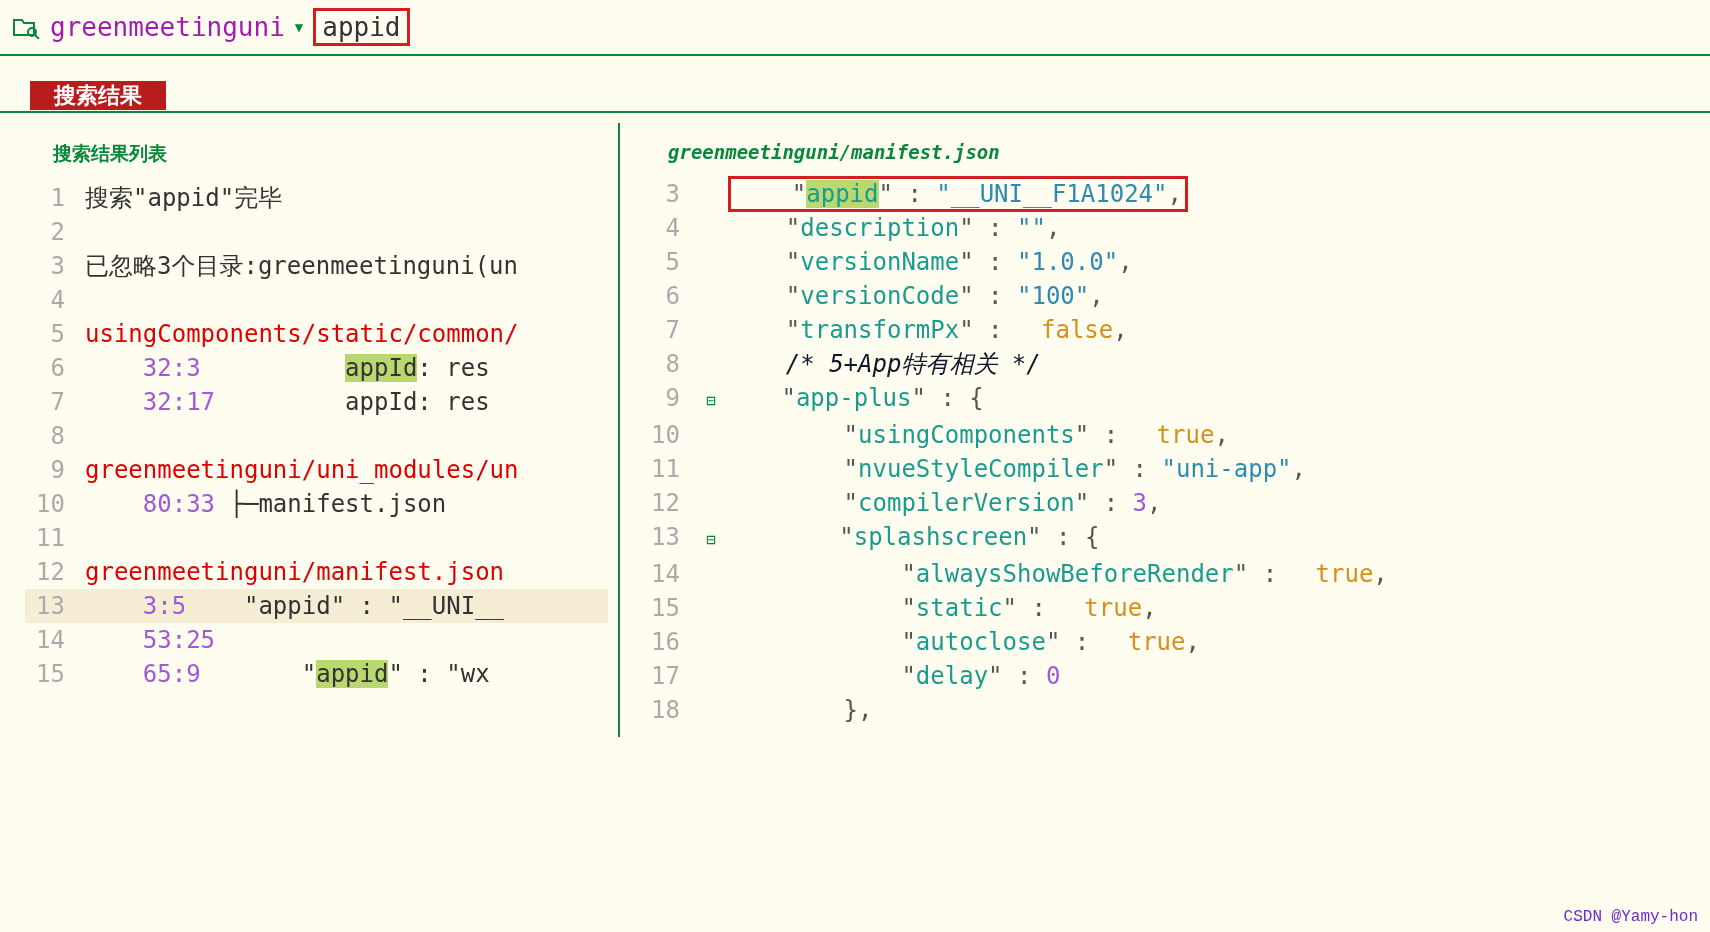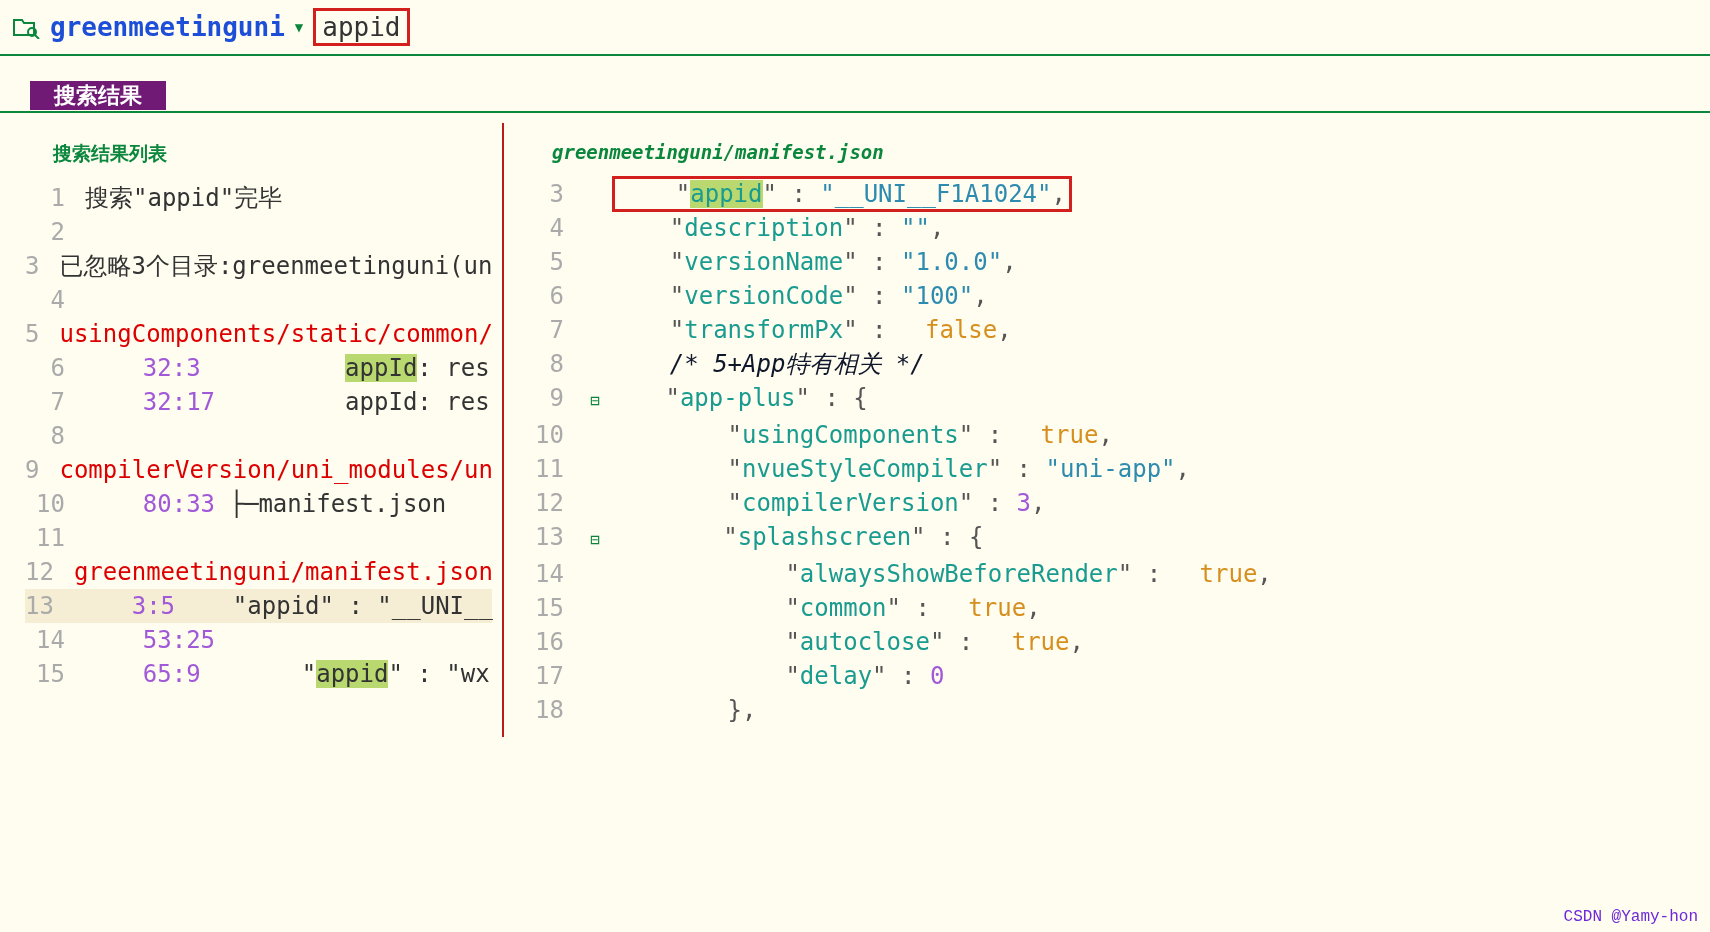--- a/index.html
+++ b/index.html
@@ -18,58 +18,58 @@
       background: #fffcf0;
     }
     .folder-icon {
       color: #0a873c;
       font-size: 26px;
       display: flex;
       align-items: center;
     }
     .scope-text {
       font-size: 26px;
-      color: #1d4ed8;
-      font-weight: 700;
+      color: #a21caf;
+      font-weight: 400;
     }
     .dropdown-icon {
       color: #0a873c;
       font-size: 14px;
     }
     .search-term-box {
       border: 3px solid #d41f1f;
       padding: 0 6px;
       font-size: 26px;
       color: #333;
       font-weight: 500;
       line-height: 32px;
     }
     .tab-bar {
       padding: 25px 0 0 30px;
     }
     .tab-active {
-      background: #701a75;
+      background: #b91c1c;
       color: #fff;
       padding: 2px 24px;
       font-size: 22px;
       font-weight: bold;
     }
     .tab-divider {
       height: 2px;
       background: #0a873c;
       margin-top: 0;
     }
     .panels {
       display: flex;
       flex: 1;
       margin-top: 10px;
     }
     .left-panel {
-      width: 504px;
-      border-right: 2px solid #b91c1c;
+      width: 620px;
+      border-right: 2px solid #15803d;
       padding: 10px 10px 10px 25px;
       position: relative;
     }
     .right-panel {
       flex: 1;
       padding: 10px 10px 10px 20px;
       position: relative;
     }
     .list-header {
       color: #0a873c;
@@ -184,21 +184,21 @@
         <div class="row">
           <span class="gutter">7</span>
           <span class="code-content"><span>    </span><span class="purple">32:17</span><span>         appId: res</span></span>
         </div>
         <div class="row">
           <span class="gutter">8</span>
           <span class="code-content"><span></span></span>
         </div>
         <div class="row">
           <span class="gutter">9</span>
-          <span class="code-content"><span class="red">compilerVersion/uni_modules/un</span></span>
+          <span class="code-content"><span class="red">greenmeetinguni/uni_modules/un</span></span>
         </div>
         <div class="row">
           <span class="gutter">10</span>
           <span class="code-content"><span>    </span><span class="purple">80:33</span><span> ├─manifest.json</span></span>
         </div>
         <div class="row">
           <span class="gutter">11</span>
           <span class="code-content"><span></span></span>
         </div>
         <div class="row">
@@ -278,21 +278,21 @@
           <span class="code-content"><span class="punct">        "</span><span class="teal">splashscreen</span><span class="punct">"</span><span class="punct"> : {</span></span>
         </div>
         <div class="row">
           <span class="gutter">14</span>
           <span style="display: inline-block; width: 28px;"></span>
           <span class="code-content"><span class="punct">            "</span><span class="teal">alwaysShowBeforeRender</span><span class="punct">"</span><span class="punct"> : </span><span class="lit-true">true</span><span class="punct">,</span></span>
         </div>
         <div class="row">
           <span class="gutter">15</span>
           <span style="display: inline-block; width: 28px;"></span>
-          <span class="code-content"><span class="punct">            "</span><span class="teal">common</span><span class="punct">"</span><span class="punct"> : </span><span class="lit-true">true</span><span class="punct">,</span></span>
+          <span class="code-content"><span class="punct">            "</span><span class="teal">static</span><span class="punct">"</span><span class="punct"> : </span><span class="lit-true">true</span><span class="punct">,</span></span>
         </div>
         <div class="row">
           <span class="gutter">16</span>
           <span style="display: inline-block; width: 28px;"></span>
           <span class="code-content"><span class="punct">            "</span><span class="teal">autoclose</span><span class="punct">"</span><span class="punct"> : </span><span class="lit-true">true</span><span class="punct">,</span></span>
         </div>
         <div class="row">
           <span class="gutter">17</span>
           <span style="display: inline-block; width: 28px;"></span>
           <span class="code-content"><span class="punct">            "</span><span class="teal">delay</span><span class="punct">"</span><span class="punct"> : </span><span class="num">0</span></span>

